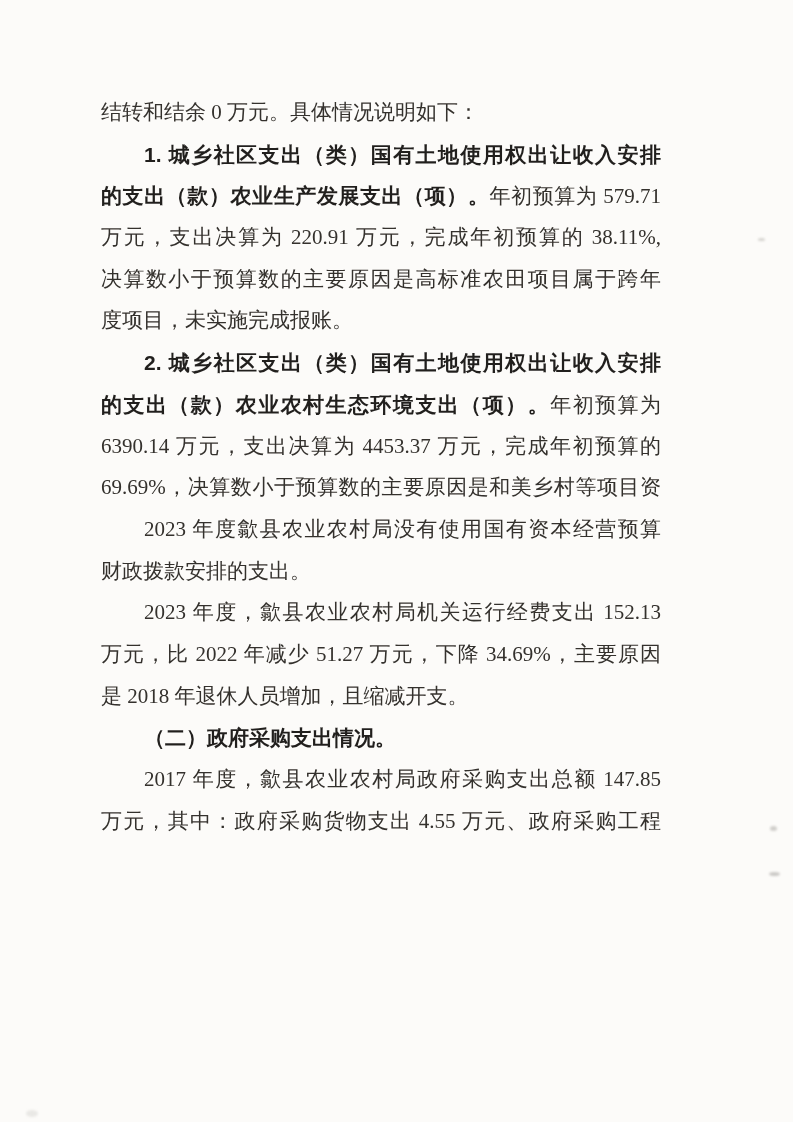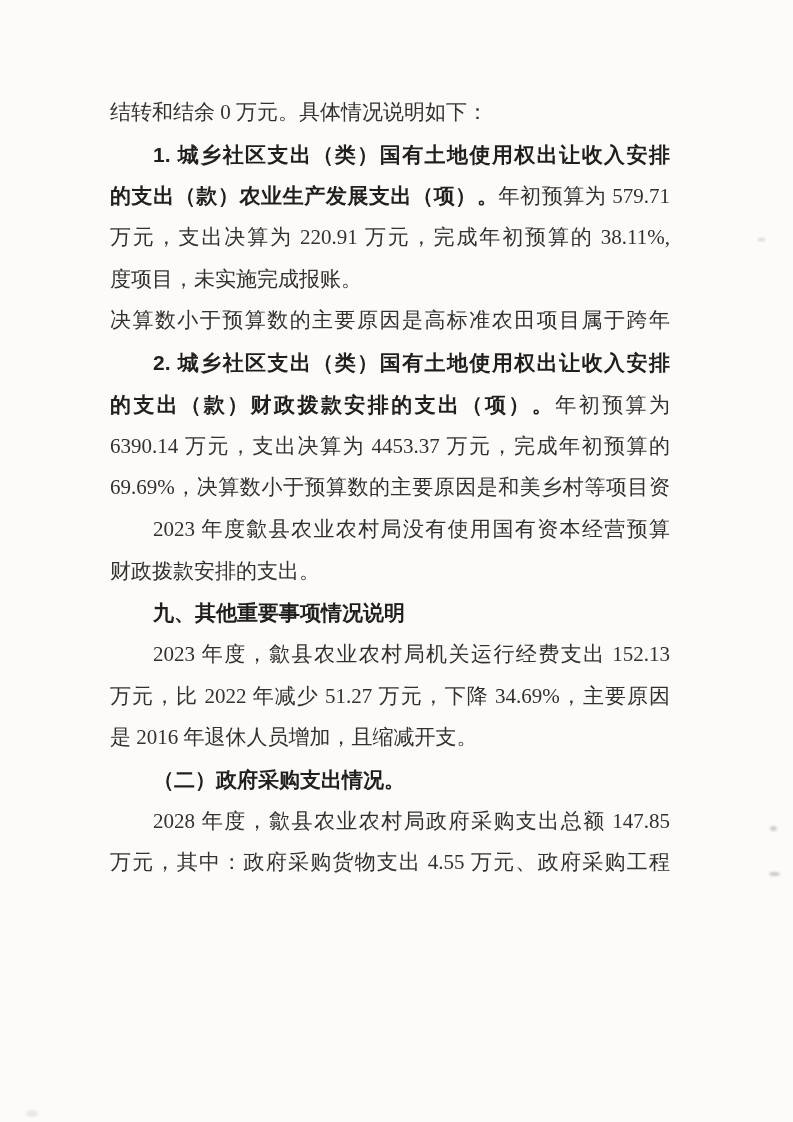--- a/index.html
+++ b/index.html
@@ -11,21 +11,21 @@
     position: relative;
     width: 793px;
     height: 1122px;
     background: #fcfbf9;
     overflow: hidden;
     font-family: "Liberation Serif", "DejaVu Serif", serif;
     color: #34312d;
   }
   .content {
     position: absolute;
-    left: 110px;
+    left: 101px;
     top: 92px;
     width: 560px;
   }
   .line {
     height: 41.7px;
     line-height: 41.7px;
     font-size: 21px;
     overflow: hidden;
     text-align: left;
     white-space: normal;
@@ -57,33 +57,32 @@
 </style>
 </head>
 <body>
 
 <div class="page">
   <div class="content" id="content">
       <div class="line"><span class="seg">结转和结余 0 万元。具体情况说明如下：</span></div>
       <div class="line indent justify"><span class="seg bold">1. 城乡社区支出（类）国有土地使用权出让收入安排</span></div>
       <div class="line justify"><span class="seg bold">的支出（款）农业生产发展支出（项）。</span><span class="seg">年初预算为 579.71</span></div>
       <div class="line justify"><span class="seg">万元，支出决算为 220.91 万元，完成年初预算的 38.11%,</span></div>
+      <div class="line justify"><span class="seg">决算数小于预算数的主要原因是高标准农田项目属于跨年</span></div>
       <div class="line"><span class="seg">度项目，未实施完成报账。</span></div>
-      <div class="line justify"><span class="seg">决算数小于预算数的主要原因是高标准农田项目属于跨年</span></div>
       <div class="line indent justify"><span class="seg bold">2. 城乡社区支出（类）国有土地使用权出让收入安排</span></div>
-      <div class="line justify"><span class="seg bold">的支出（款）财政拨款安排的支出（项）。</span><span class="seg">年初预算为</span></div>
+      <div class="line justify"><span class="seg bold">的支出（款）农业农村生态环境支出（项）。</span><span class="seg">年初预算为</span></div>
       <div class="line justify"><span class="seg">6390.14 万元，支出决算为 4453.37 万元，完成年初预算的</span></div>
       <div class="line justify"><span class="seg">69.69%，决算数小于预算数的主要原因是和美乡村等项目资</span></div>
       <div class="line indent justify"><span class="seg">2023 年度歙县农业农村局没有使用国有资本经营预算</span></div>
       <div class="line"><span class="seg">财政拨款安排的支出。</span></div>
-      <div class="line indent"><span class="seg bold">九、其他重要事项情况说明</span></div>
       <div class="line indent justify"><span class="seg">2023 年度，歙县农业农村局机关运行经费支出 152.13</span></div>
       <div class="line justify"><span class="seg">万元，比 2022 年减少 51.27 万元，下降 34.69%，主要原因</span></div>
-      <div class="line"><span class="seg">是 2016 年退休人员增加，且缩减开支。</span></div>
+      <div class="line"><span class="seg">是 2018 年退休人员增加，且缩减开支。</span></div>
       <div class="line indent"><span class="seg bold">（二）政府采购支出情况。</span></div>
-      <div class="line indent justify"><span class="seg">2028 年度，歙县农业农村局政府采购支出总额 147.85</span></div>
+      <div class="line indent justify"><span class="seg">2017 年度，歙县农业农村局政府采购支出总额 147.85</span></div>
       <div class="line justify"><span class="seg">万元，其中：政府采购货物支出 4.55 万元、政府采购工程</span></div>
     </div>
 <div class="artifact" style="left: 758px; top: 238px; width: 7px; height: 3px; background: rgb(214, 212, 208);"></div>
     <div class="artifact" style="left: 770px; top: 826px; width: 7px; height: 5px; background: rgb(208, 206, 203);"></div>
     <div class="artifact" style="left: 769px; top: 872px; width: 11px; height: 4px; background: rgb(203, 201, 198);"></div>
     <div class="artifact" style="left: 26px; top: 1110px; width: 12px; height: 7px; background: rgb(233, 232, 229);"></div>
   </div>
 
 </body></html>

